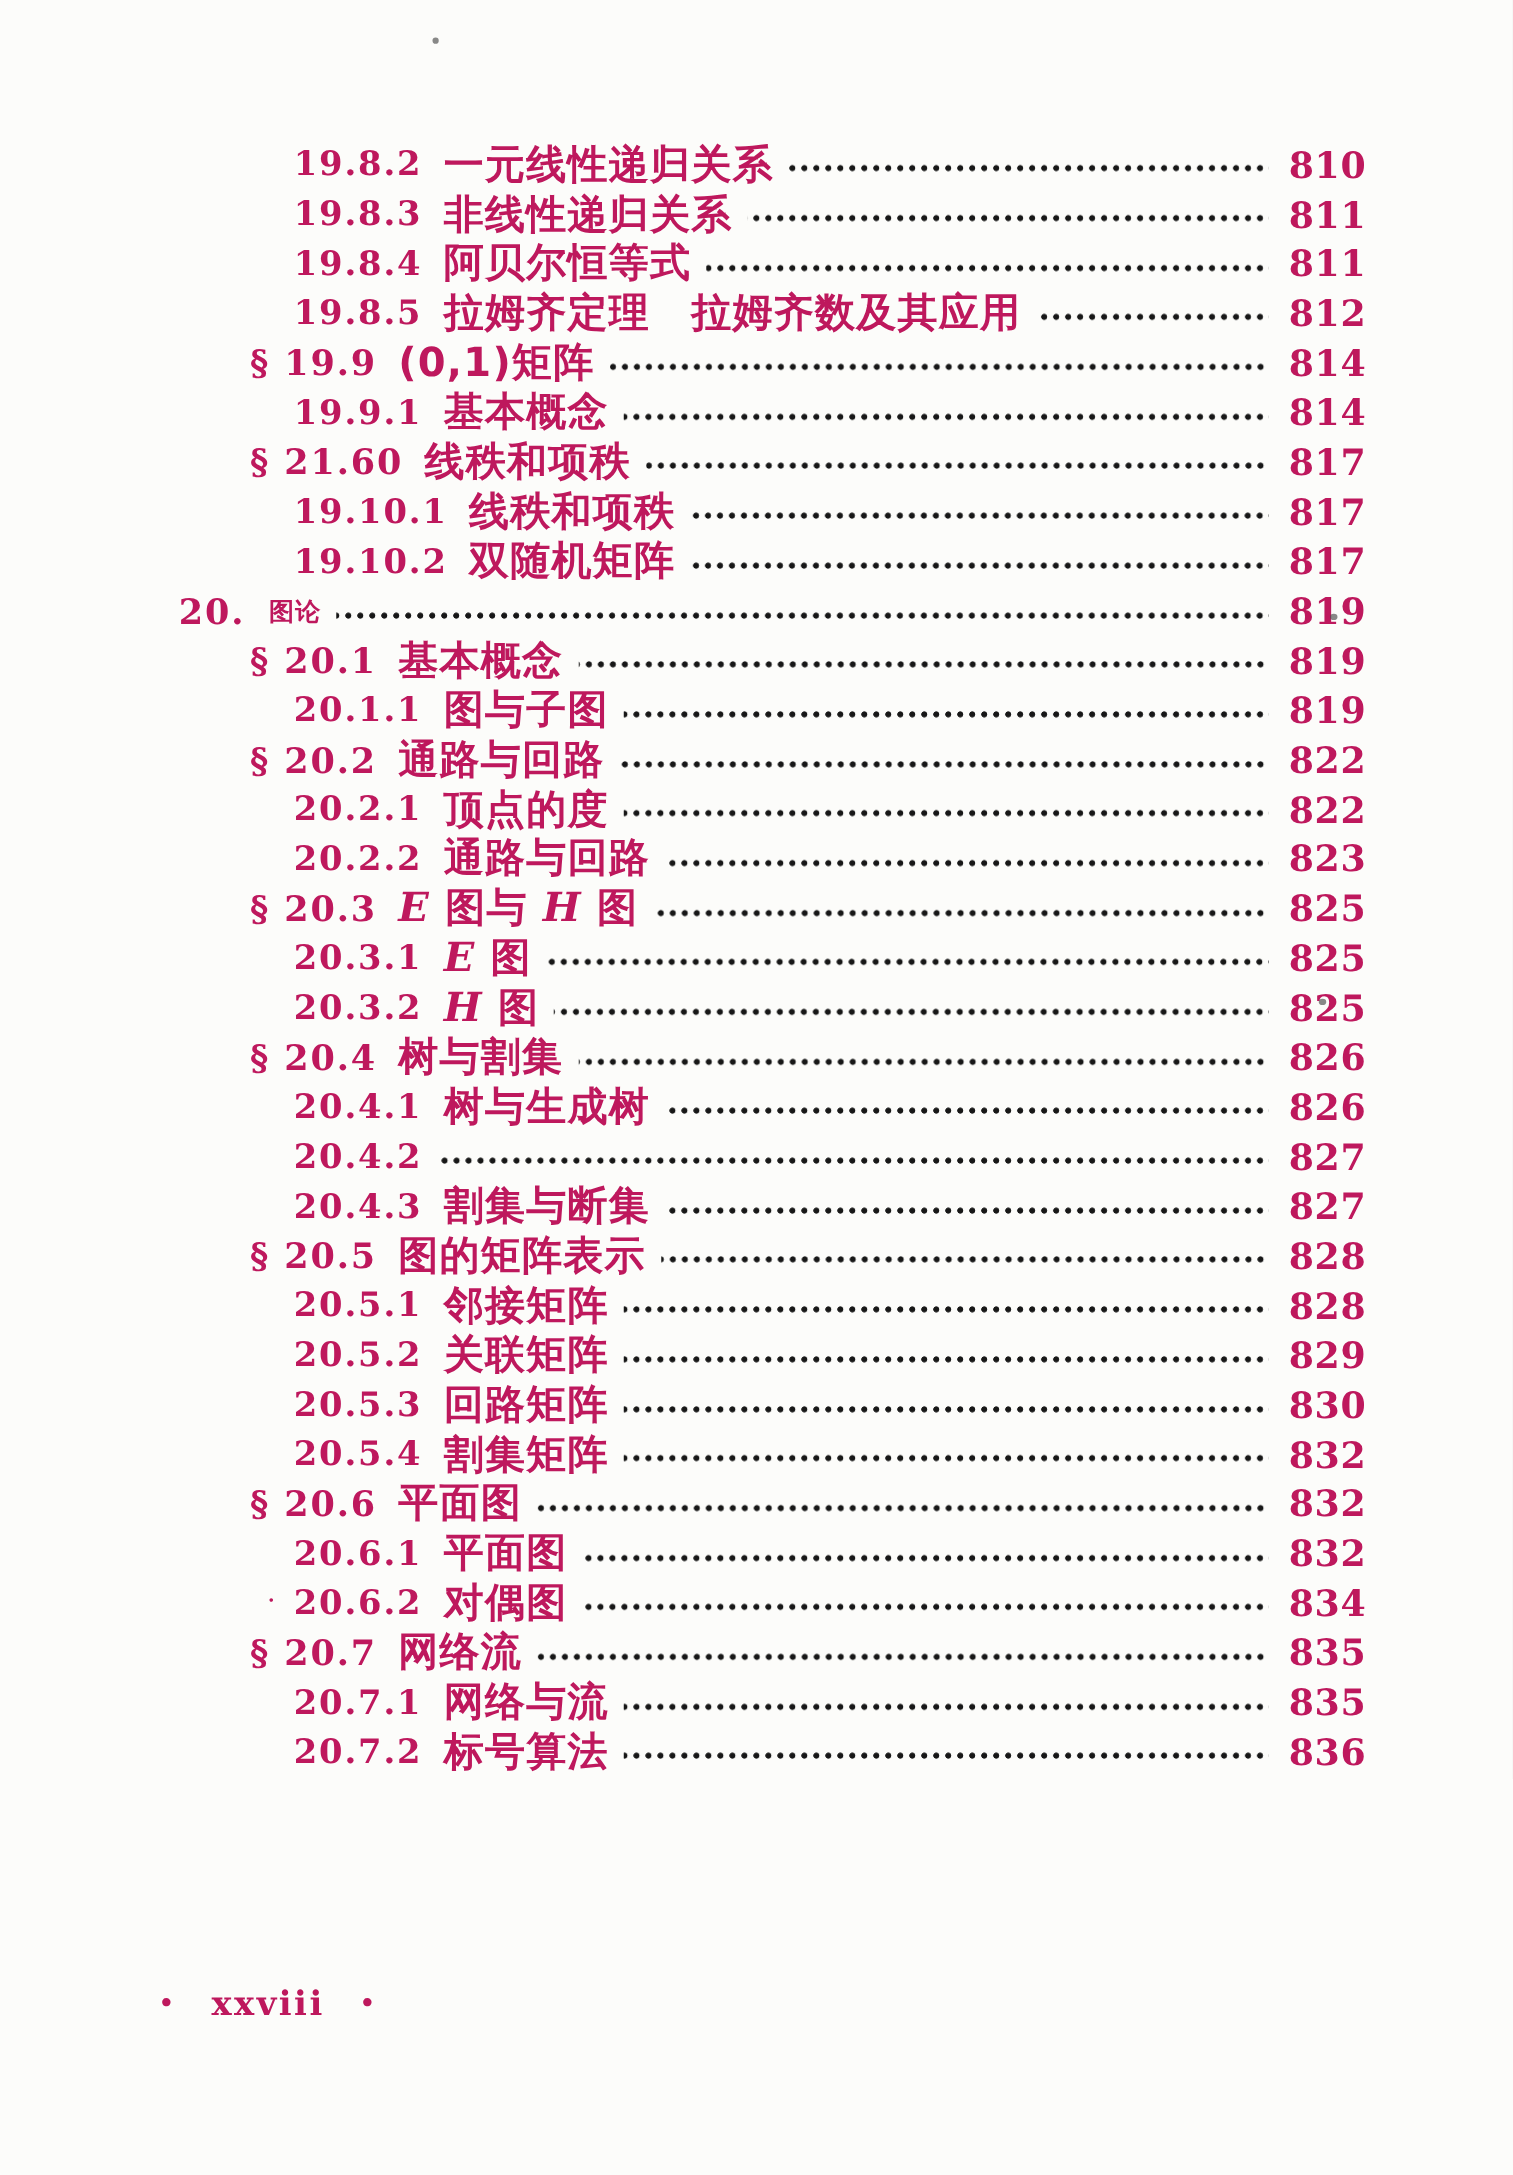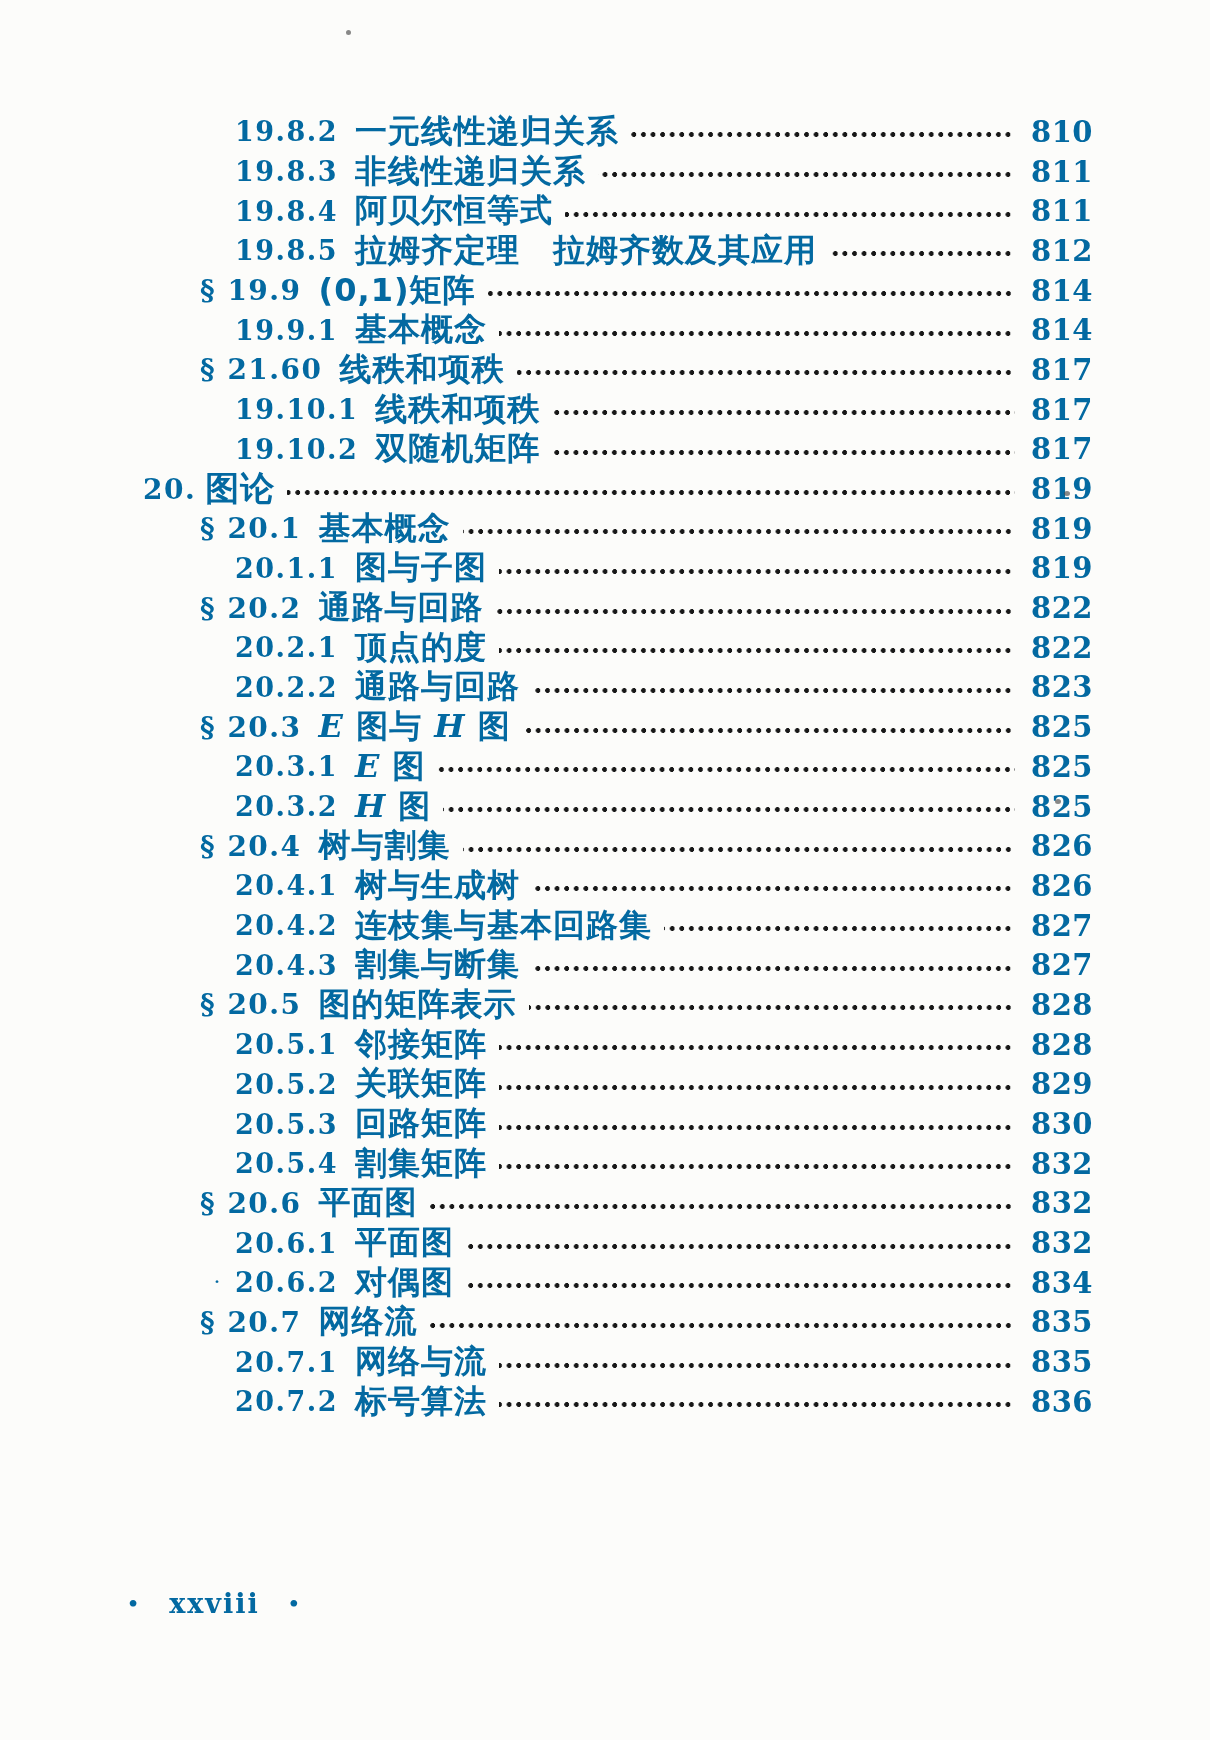--- a/index.html
+++ b/index.html
@@ -27,21 +27,21 @@
     font-size:27px;letter-spacing:1.5px;white-space:pre;
     font-weight:600;
   }
   .row--section .num{font-size:28px;}
   .row--chapter .num{font-weight:bold;font-size:28px;}
   .title{
     font-family:"DejaVu Sans","Liberation Sans",sans-serif;
     font-weight:bold;font-size:32px;
     margin-left:17px;white-space:pre;letter-spacing:1px;
   }
-  .row--chapter .title{font-size:34px;margin-left:9px;}
+  .row--chapter .title{font-size:20px;margin-left:19px;}
   .title .latin{
     font-family:"DejaVu Serif","Liberation Serif",serif;
     font-style:italic;font-weight:bold;
   }
   .premark{
     display:inline-block;width:22px;margin-left:-22px;
     font-size:24px;line-height:1;align-self:flex-start;
     padding-top:6px;
   }
   .leader{
@@ -69,21 +69,21 @@
     position:absolute;border-radius:50%;
     background:#4a4a4a;opacity:.65;
   }
   .speck1{left:346px;top:30px;width:5px;height:5px;}
   .speck2{left:1064px;top:491px;width:6px;height:5px;}
   .speck3{left:1055px;top:799px;width:6px;height:5px;}
 </style>
 </head>
 <body>
 
-<div class="page" style="background: rgb(252, 252, 250); color: #0369a1;">
+<div class="page" style="background: rgb(252, 252, 250); color: #be185d;">
 
   <main class="toc" id="toc-list">
       <div class="row row--sub">
       <span class="num">19.8.2</span>
       <span class="title"><span>一元线性递归关系</span></span>
       <span class="leader"></span>
       <span class="pagenum">810</span>
     </div>
       <div class="row row--sub">
       <span class="num">19.8.3</span>
@@ -194,21 +194,20 @@
       <span class="pagenum">826</span>
     </div>
       <div class="row row--sub">
       <span class="num">20.4.1</span>
       <span class="title"><span>树与生成树</span></span>
       <span class="leader"></span>
       <span class="pagenum">826</span>
     </div>
       <div class="row row--sub">
       <span class="num">20.4.2</span>
-      <span class="title"><span>连枝集与基本回路集</span></span>
       <span class="leader"></span>
       <span class="pagenum">827</span>
     </div>
       <div class="row row--sub">
       <span class="num">20.4.3</span>
       <span class="title"><span>割集与断集</span></span>
       <span class="leader"></span>
       <span class="pagenum">827</span>
     </div>
       <div class="row row--section">

